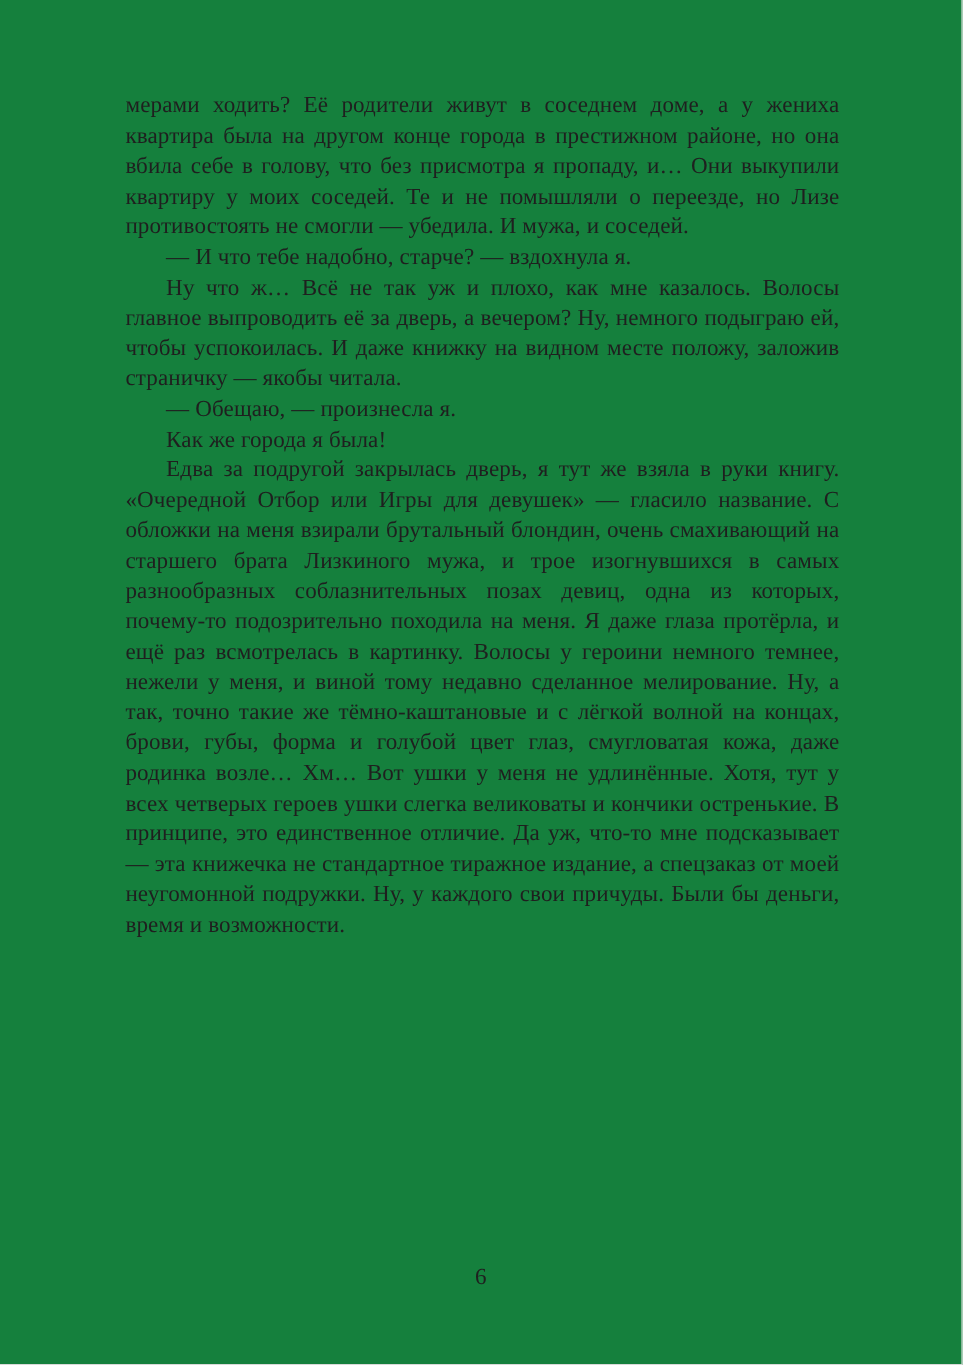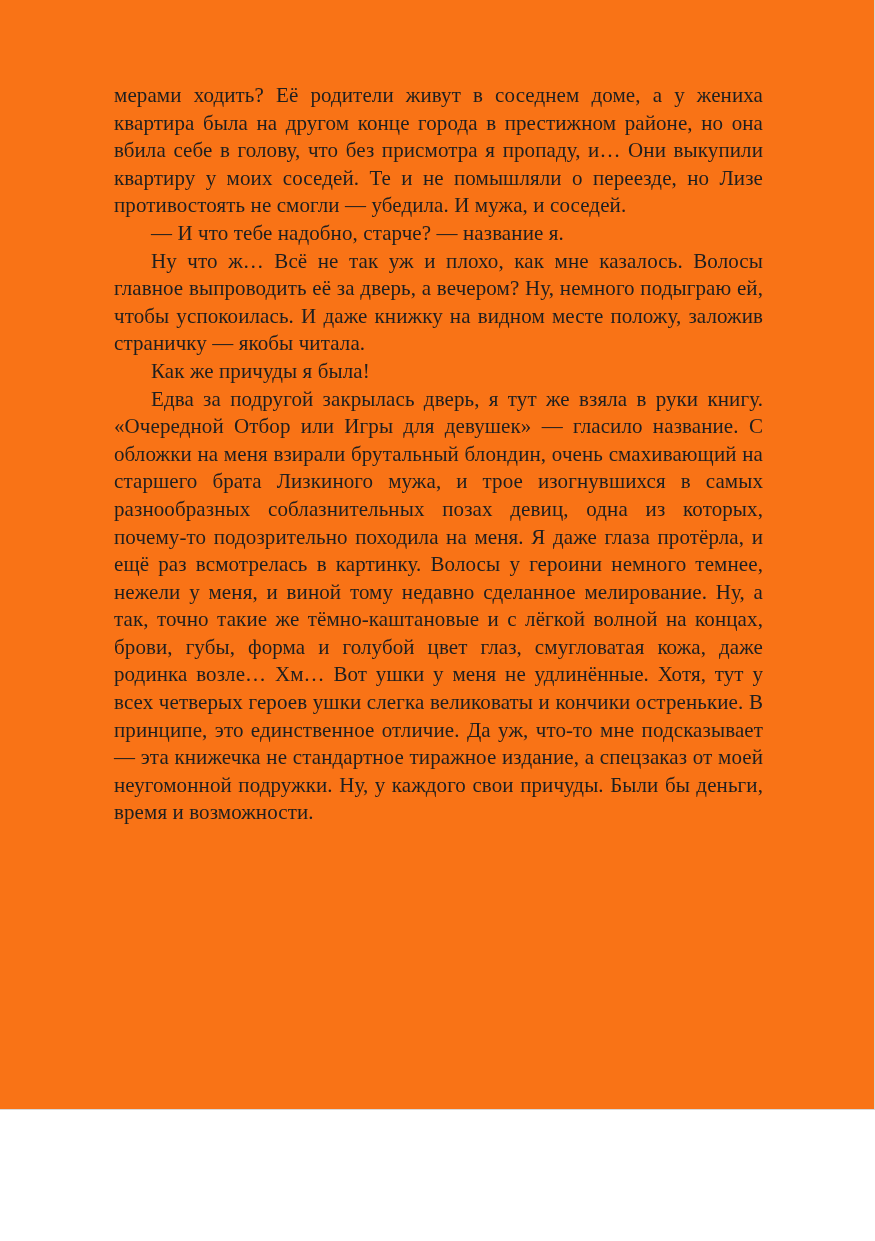--- a/index.html
+++ b/index.html
@@ -3,22 +3,22 @@
 <meta charset="utf-8">
 <style>
   html, body {
     margin: 0;
     padding: 0;
     background: #ffffff;
   }
   .page {
     position: relative;
     width: 875px;
-    height: 1110px;
-    background: #f97316;
+    height: 1241px;
+    background: #15803d;
     overflow: hidden;
     box-sizing: border-box;
     border-right: 1px solid #d9d9d9;
     border-bottom: 1px solid #d9d9d9;
     font-family: "Liberation Serif", "DejaVu Serif", serif;
     color: #1f1f1f;
   }
   .text-block {
     position: absolute;
     left: 114px;
@@ -46,19 +46,20 @@
     font-size: 21px;
     color: #1f1f1f;
   }
 </style>
 </head>
 <body>
 
 <div class="page">
   <div class="text-block">
     <p class="no-indent">мерами ходить? Её родители живут в соседнем доме, а у жениха квартира была на другом конце города в престижном районе, но она вбила себе в голову, что без присмотра я пропаду, и… Они выкупили квартиру у моих соседей. Те и не помышляли о переезде, но Лизе противостоять не смогли — убедила. И мужа, и соседей.</p>
-    <p>— И что тебе надобно, старче? — название я.</p>
+    <p>— И что тебе надобно, старче? — вздохнула я.</p>
     <p>Ну что ж… Всё не так уж и плохо, как мне казалось. Волосы главное выпроводить её за дверь, а вечером? Ну, немного подыграю ей, чтобы успокоилась. И даже книжку на видном месте положу, заложив страничку — якобы читала.</p>
-    <p>Как же причуды я была!</p>
+    <p>— Обещаю, — произнесла я.</p>
+    <p>Как же города я была!</p>
     <p>Едва за подругой закрылась дверь, я тут же взяла в руки книгу. «Очередной Отбор или Игры для девушек» — гласило название. С обложки на меня взирали брутальный блондин, очень смахивающий на старшего брата Лизкиного мужа, и трое изогнувшихся в самых разнообразных соблазнительных позах девиц, одна из которых, почему-то подозрительно походила на меня. Я даже глаза протёрла, и ещё раз всмотрелась в картинку. Волосы у героини немного темнее, нежели у меня, и виной тому недавно сделанное мелирование. Ну, а так, точно такие же тёмно-каштановые и с лёгкой волной на концах, брови, губы, форма и голубой цвет глаз, смугловатая кожа, даже родинка возле… Хм… Вот ушки у меня не удлинённые. Хотя, тут у всех четверых героев ушки слегка великоваты и кончики остренькие. В принципе, это единственное отличие. Да уж, что-то мне подсказывает — эта книжечка не стандартное тиражное издание, а спецзаказ от моей неугомонной подружки. Ну, у каждого свои причуды. Были бы деньги, время и возможности.</p>
   </div>
   <div class="page-number">6</div>
 </div>
 
 </body></html>

